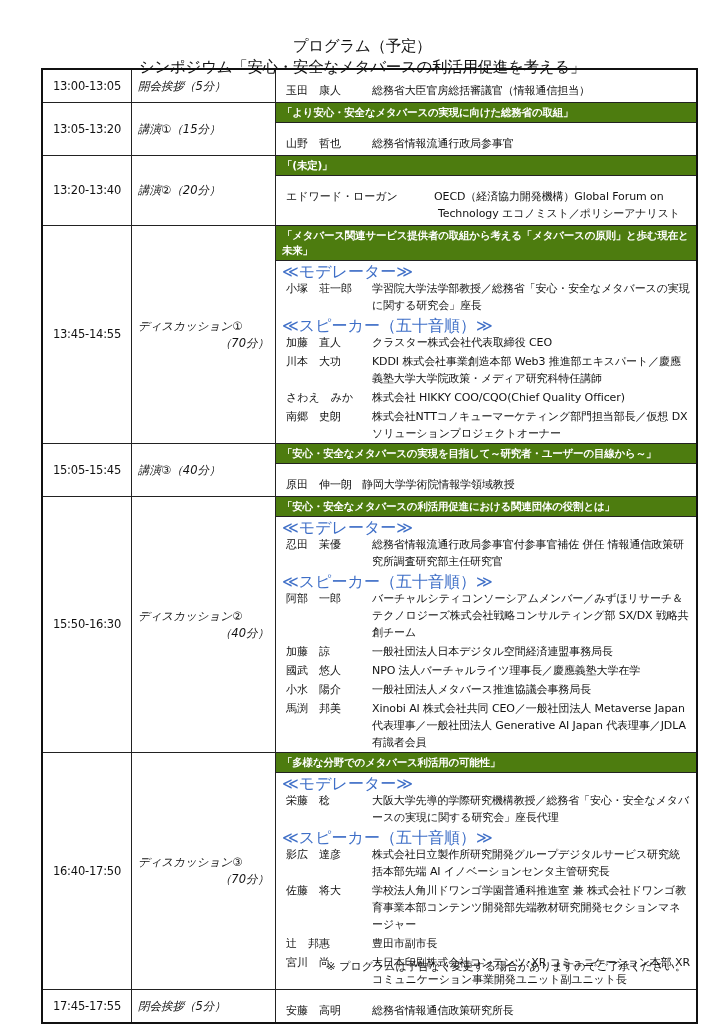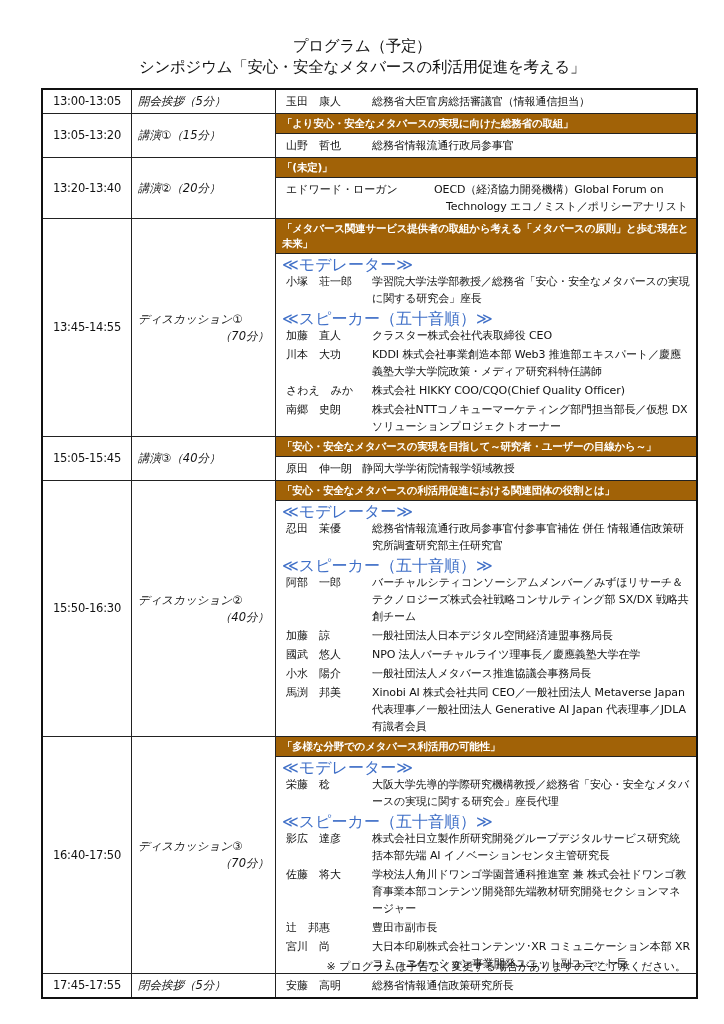--- a/index.html
+++ b/index.html
@@ -6,41 +6,41 @@
   body {
     width: 724px; height: 1024px; position: relative; overflow: hidden;
     font-family: "DejaVu Sans", "Liberation Sans", sans-serif;
     color: #111;
   }
   .title {
     position: absolute; left: 0; top: 36px; width: 724px;
     text-align: center; font-size: 15.5px; line-height: 21px; letter-spacing: -0.3px;
   }
   table.prog {
-    position: absolute; left: 41px; top: 88px; width: 657px;
+    position: absolute; left: 41px; top: 68px; width: 657px;
     border-collapse: collapse; table-layout: fixed;
     border: 2px solid #111;
   }
   table.prog td {
     border: 1px solid #222; vertical-align: middle; padding: 0;
     font-size: 11.5px; line-height: 17px;
   }
   td.time { width: 88px; text-align: center; font-size: 11.5px; letter-spacing: -0.2px; }
   td.label { width: 131px; padding-left: 6px !important; padding-right: 6px !important; font-style: italic; }
   td.label .l2 { display: block; text-align: right; }
   td.content { width: auto; }
   .banner {
-    background: #a16207; color: #fff; font-weight: bold;
+    background: #4d7c0f; color: #fff; font-weight: bold;
     font-size: 10.5px; line-height: 15px; padding: 2px 6px 2px 6px;
     border-bottom: 1px solid #222; letter-spacing: -0.2px;
   }
   .person { display: flex; padding: 1px 6px 1px 10px; font-size: 11px; line-height: 17px; }
   .person .name { flex: 0 0 86px; white-space: pre; }
   .person .aff { flex: 1; letter-spacing: -0.1px; }
-  .single { padding: 3px 8px 3px 10px; }
+  .single { padding: 3px 16px 3px 10px; margin-top: 9px; }
   .role { color: #3f6fc7; font-size: 16px; line-height: 15px; padding: 3px 6px 0 6px; }
   .cell-pad { padding-bottom: 3px; }
   .note {
     position: absolute; left: 0; top: 959px; width: 686px; text-align: right;
     font-size: 11px; line-height: 16px;
   }
   .aff.right { text-align: right; }
 </style>
 </head>
 <body>

